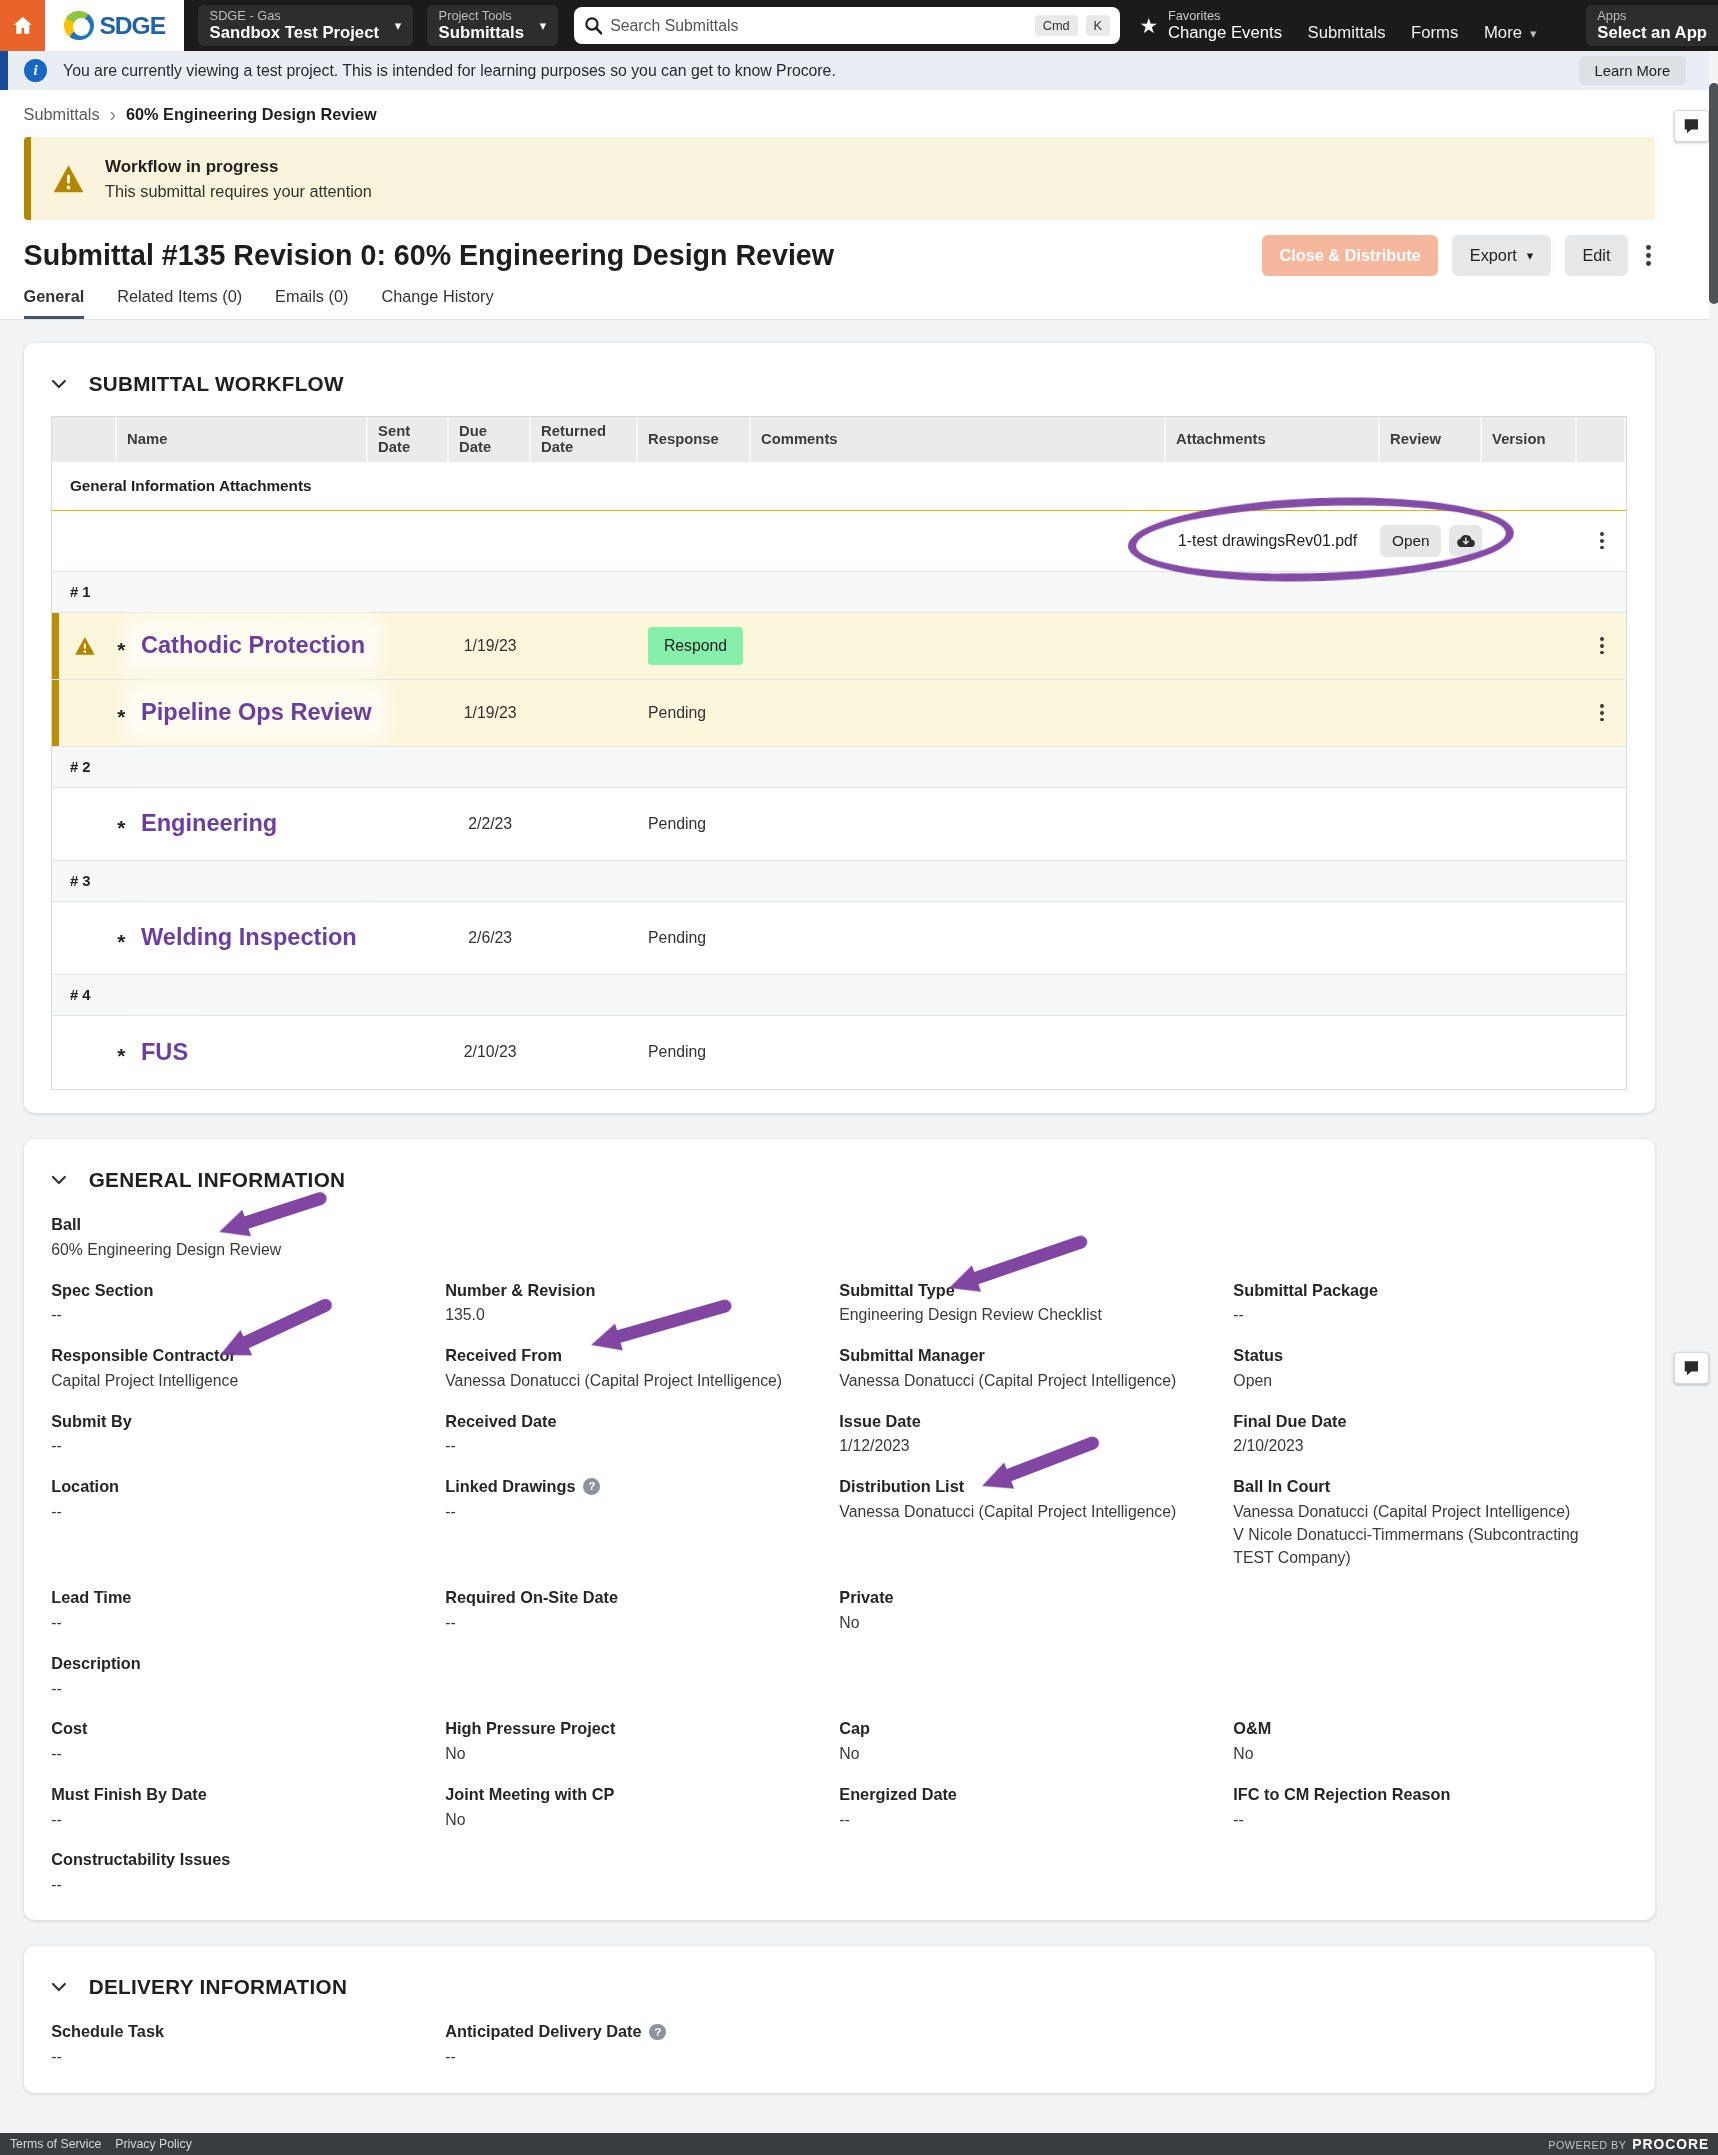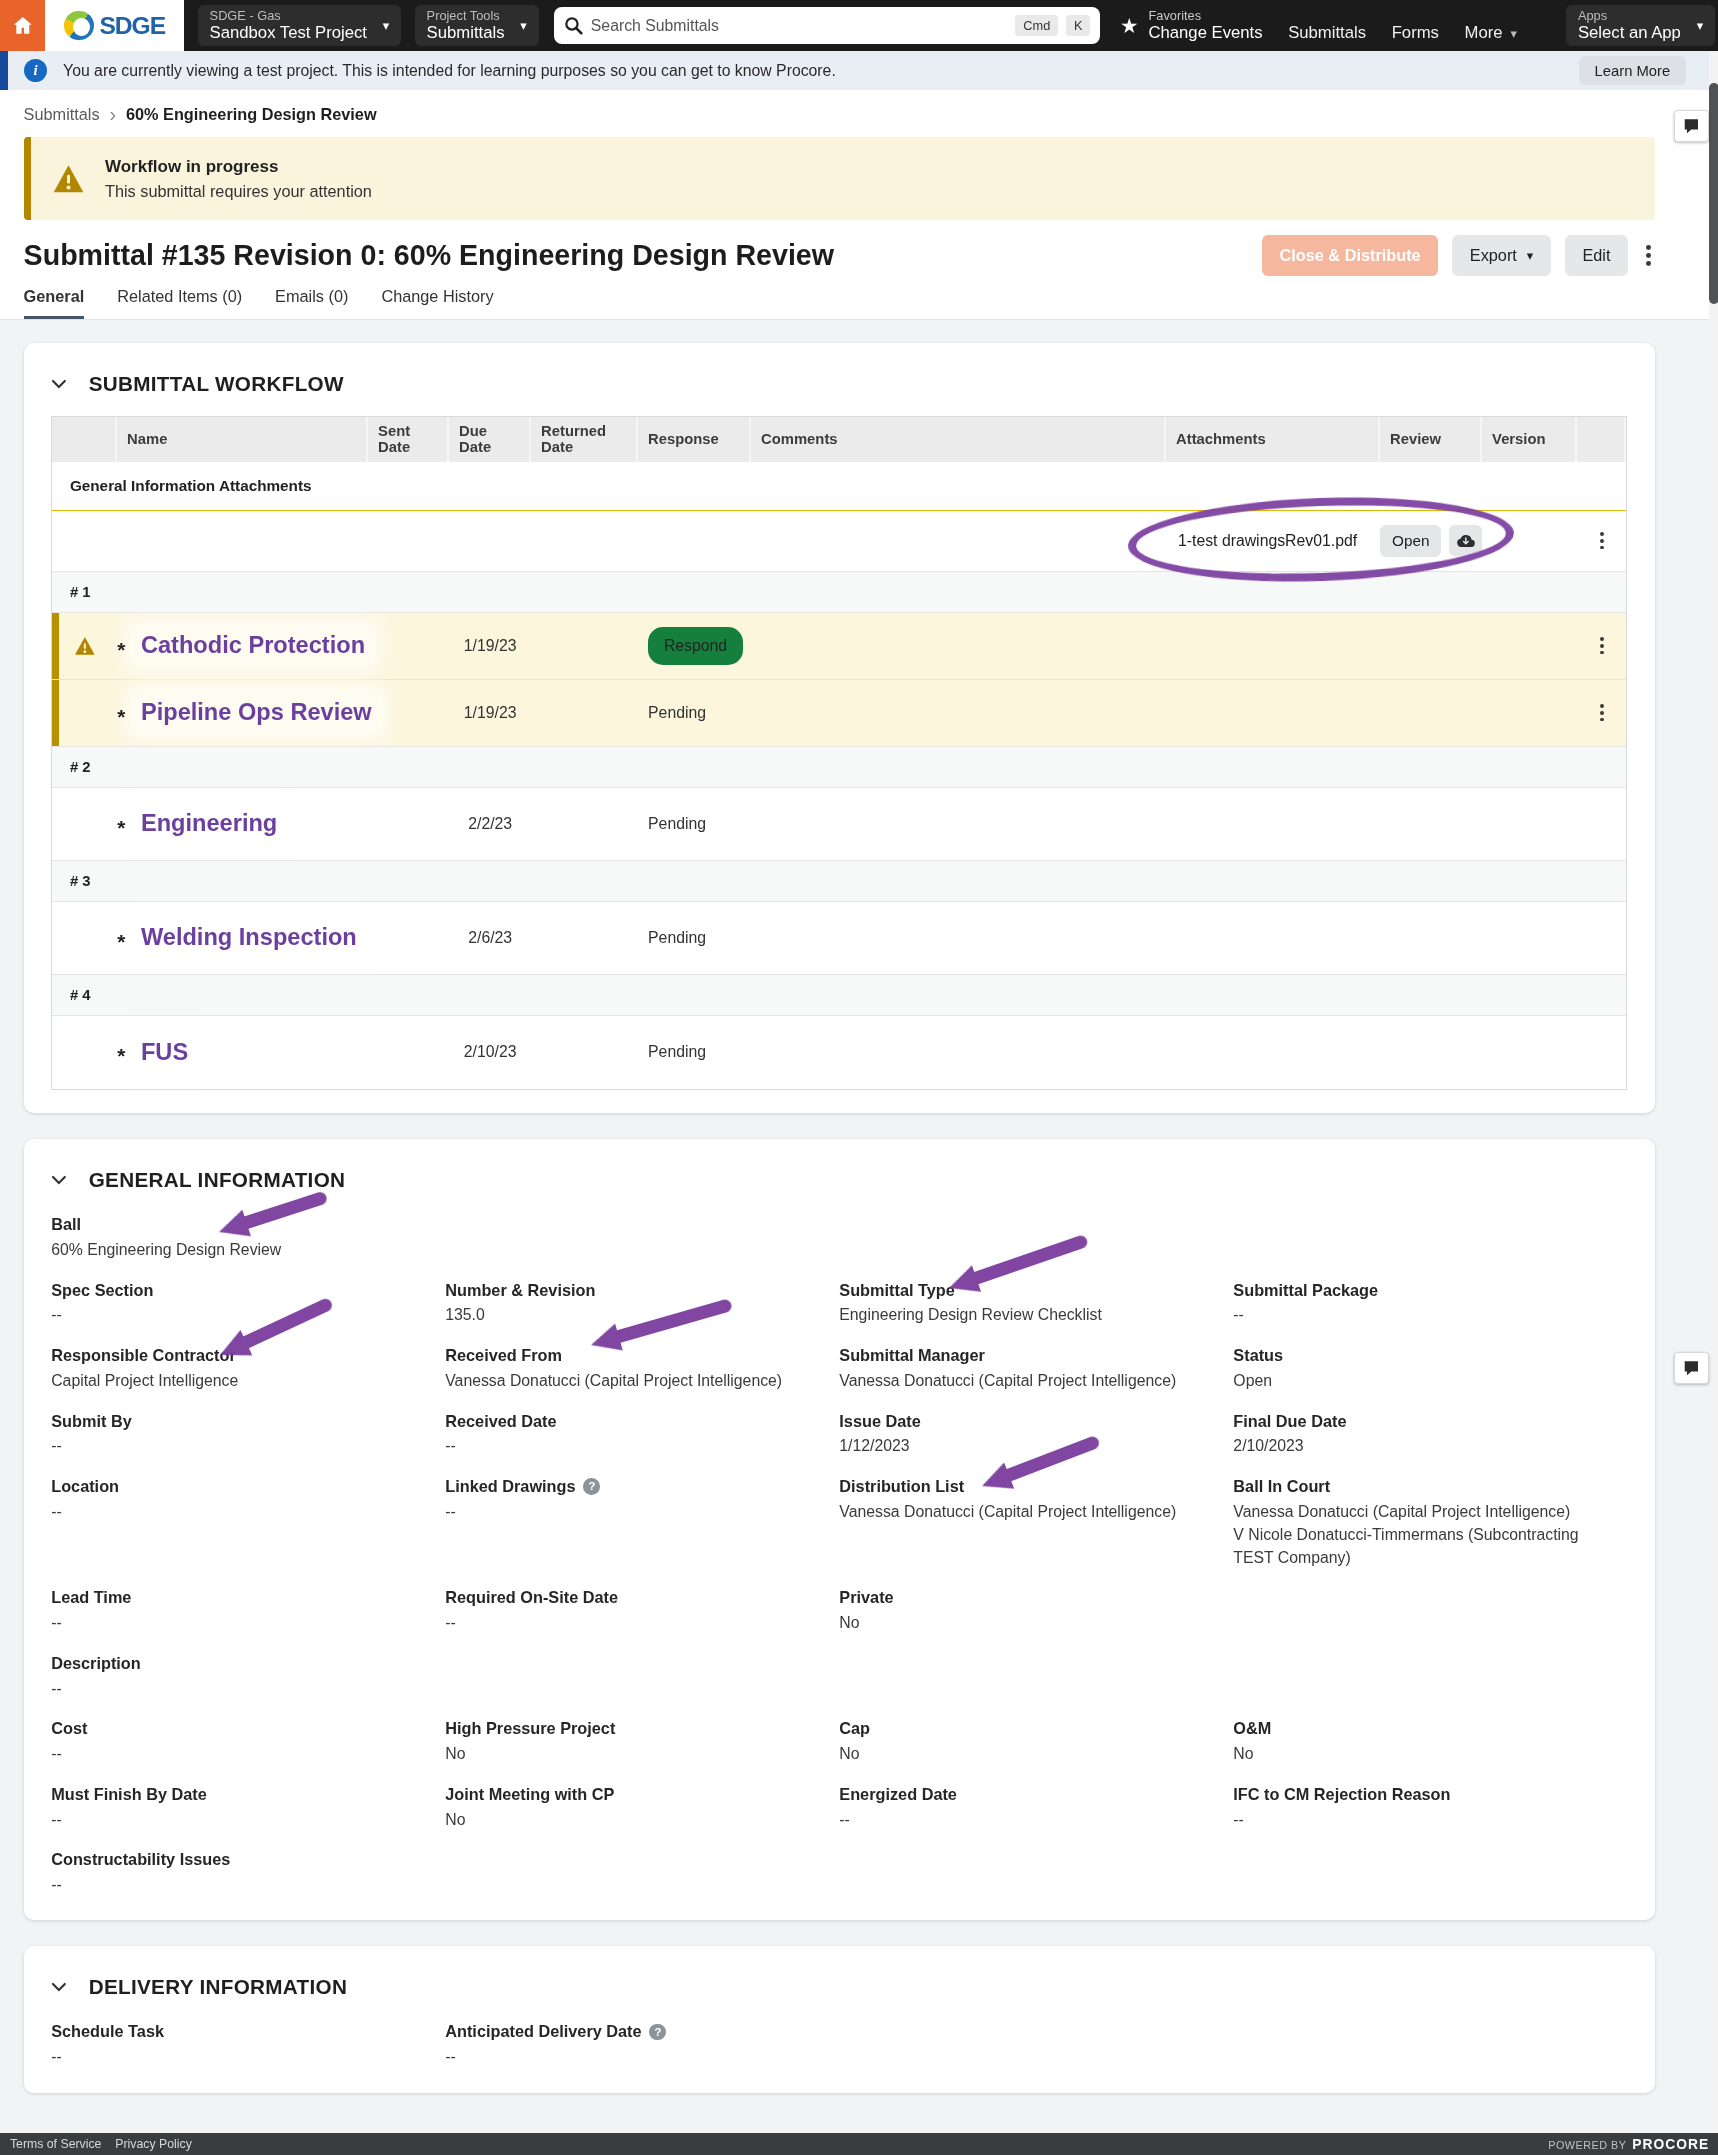--- a/index.html
+++ b/index.html
@@ -11,21 +11,21 @@
   
   .nav { height:51px; background:#1b1b1b; display:flex; align-items:center; position:relative; z-index:5;}
   .home-btn { width:45px; height:51px; background:#e8642b; display:flex; align-items:center; justify-content:center; flex:none;}
   .logo-box { width:139px; height:51px; background:#fff; display:flex; align-items:center; justify-content:center; gap:5.9px; flex:none;}
   .logo-mark { width:29.6px; height:29.6px; border-radius:50%; flex:none;
     background:conic-gradient(from 220deg,#f5c400 0 22%,#8dc63f 22% 50%,#2175bc 50% 100%); position:relative;}
   .logo-mark::after { content:""; position:absolute; inset:6.9px 3.9px 3.9px 8.9px; background:#fff; border-radius:50%; }
   .logo-text { font-size:24.6px; font-weight:bold; color:#2062a8; letter-spacing:-1px; }
   .nav-dd { background:#2d2d2d; border-radius:5.9px; margin-left:13.8px; padding:3.9px 11.8px; display:flex; align-items:center; gap:15.8px; color:#fff; height:41px; }
   .dd-small { font-size:12.8px; color:#bdbdbd; line-height:1.25;}
-  .dd-main { font-size:16.7px; font-weight:normal; line-height:1.2; white-space:nowrap;text-align:right;}
+  .dd-main { font-size:16.7px; font-weight:bold; line-height:1.2; white-space:nowrap;text-align:right;}
   .caret { color:#fff; font-size:12.8px; }
   .nav-search { margin-left:15.8px; width:546px; height:37px; background:#fff; border-radius:7.9px; display:flex; align-items:center; padding:0 9.9px; gap:7.9px; flex:none;}
   .nav-search input { flex:1; border:none; outline:none; font-size:15.8px; color:#222; background:transparent; font-family:inherit;}
   .nav-search input::placeholder { color:#555; }
   .kbd { background:#e9e9e9; border-radius:3.9px; padding:3px 7.9px; font-size:12.8px; color:#333; flex:none;}
   .nav-right { display:flex; align-items:center; color:#fff; gap:25.6px; margin-left:19.7px;}
   .fav { display:flex; align-items:center; gap:9.9px; }
   .star-glyph { font-size:20.7px; color:#fff; }
   .two-line .top { font-size:12.8px; color:#c9c9c9; }
   .two-line .bottom { font-size:16.7px; white-space:nowrap;}
@@ -71,21 +71,21 @@
   .row-step.plain { height:73px; }
   .ylw { background:#fcf6dc; }
   .gold-bar::before { content:""; position:absolute; left:0; top:0; bottom:0; width:6.9px; background:#b99000;}
   .warn-cell { display:flex; justify-content:center; }
   .name-cell { display:flex; align-items:center; gap:11.8px; }
   .asterisk { font-size:20.7px; font-weight:bold; color:#222; position:relative; top:3.9px;}
   .blur-chip { background:rgba(255,255,255,.6); box-shadow:0 0 15.8px 13.8px rgba(255,255,255,.65); border-radius:3.9px; padding:2px 3.9px;}
   .name-link { color:#6b3fa0; font-weight:bold; font-size:23.6px; white-space:nowrap; text-decoration:none;}
   .cell-center { justify-self:center; font-size:15.8px; color:#333; }
   .cell-left { padding-left:9.9px; font-size:15.8px; color:#333; }
-  .pill { background:#15803d; border:none; border-radius:15px; padding:9.9px 15.8px; font-size:15.8px; color:#222; font-family:inherit;}
+  .pill { background:#86efac; border:none; border-radius:4px; padding:9.9px 15.8px; font-size:15.8px; color:#222; font-family:inherit;}
   .file-name { padding-left:11.8px; font-size:15.8px; color:#222; }
   .review-cell { display:flex; align-items:center; gap:7.9px; }
   .open-btn { background:#e4e6e8; border:none; border-radius:5.9px; padding:6.9px 11.8px; font-size:15.3px; color:#222; font-family:inherit;}
   .dl-btn { background:#e4e6e8; border:none; border-radius:5.9px; width:33px; height:31.5px; display:flex; align-items:center; justify-content:center;}
   .kebab-cell { justify-self:center; }
   
   .gi-grid { display:grid; grid-template-columns:repeat(4,1fr); row-gap:18.7px; margin-top:17.7px; }
   .gi-cell { padding-right:23.6px; }
   .span4 { grid-column:1 / -1; }
   .span2 { grid-column:span 2; }

